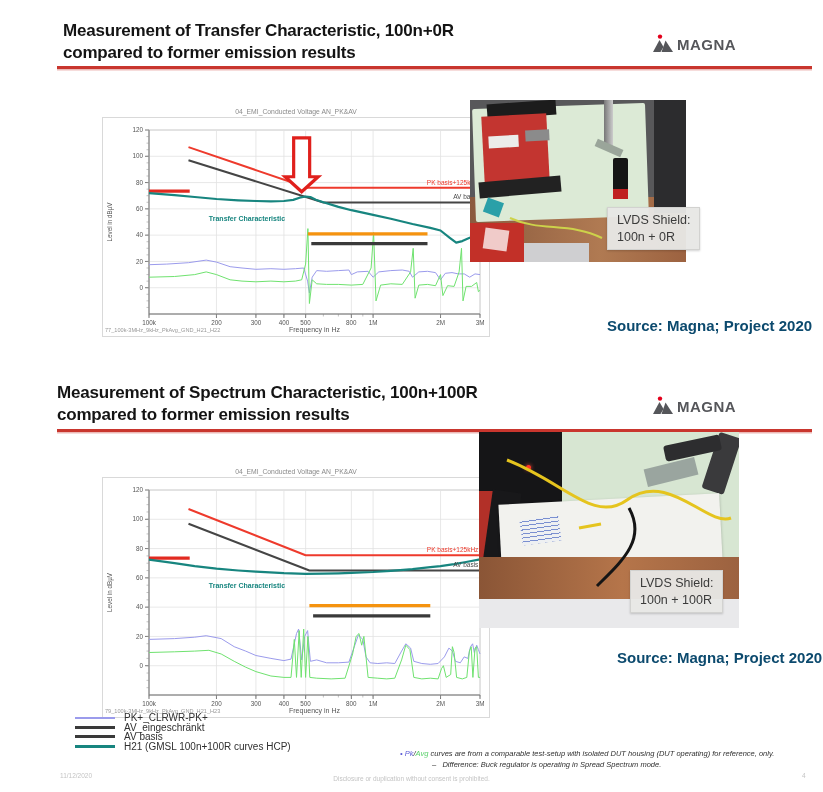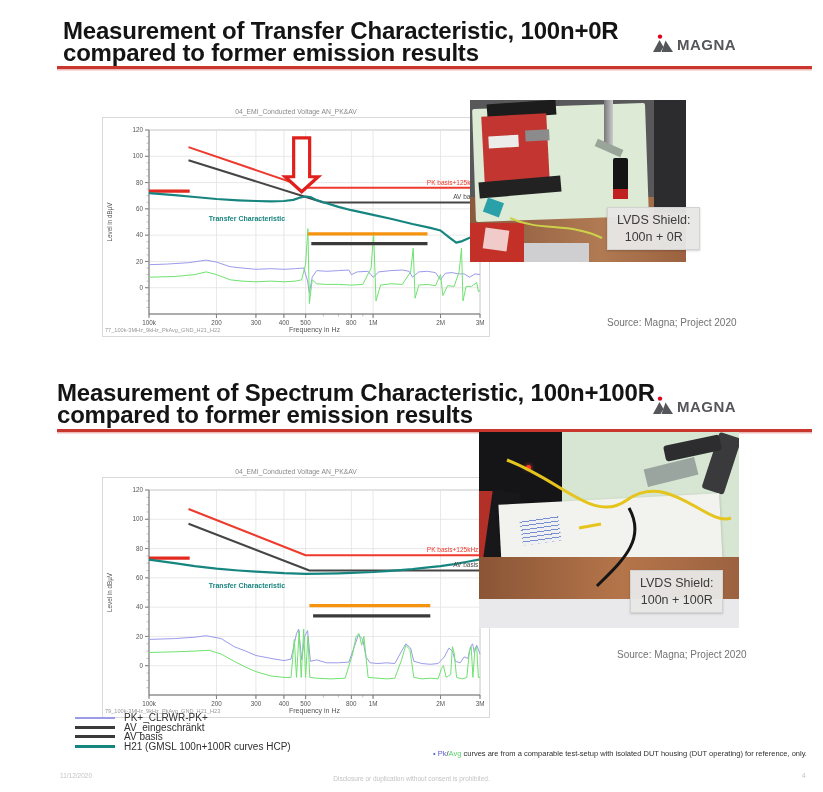--- a/index.html
+++ b/index.html
@@ -1,30 +1,30 @@
 <!DOCTYPE html>
 <html><head>
 <meta charset="utf-8">
 <style>
   html,body{margin:0;padding:0;background:#ffffff;}
   body{font-family:"Liberation Sans",sans-serif;}
   .page{position:relative;width:823px;height:792px;background:#fff;overflow:hidden;}
-  .title{position:absolute;font-weight:bold;font-size:24px;line-height:21.5px;color:#141414;letter-spacing:-0.2px;}
+  .title{position:absolute;font-weight:bold;font-size:17px;line-height:21.5px;color:#141414;letter-spacing:-0.2px;}
   .logo{position:absolute;display:flex;align-items:flex-end;gap:4px;}
   .logo-text{font-weight:bold;font-size:15px;color:#55565a;letter-spacing:0.5px;line-height:15px;}
   .rule{position:absolute;height:2.5px;background:#c9362e;box-shadow:0 1.5px 0 rgba(201,54,46,0.35);}
   .chart-fig{position:absolute;width:388px;}
   .chart-title{text-align:center;font-size:6.8px;color:#8a8a8a;margin:0 0 2px 0;}
   .chart-box{border:1px solid #d9d9d9;background:#fff;line-height:0;}
   svg text{font-family:"Liberation Sans",sans-serif;}
   .photo{position:absolute;overflow:hidden;}
   .shape{position:absolute;}
   .photo-label{position:absolute;background:rgba(231,231,229,0.96);border:1px solid #d2d2d0;padding:4px 9px;font-size:12.5px;line-height:16.5px;color:#3b3b3b;box-shadow:0 1px 2px rgba(0,0,0,0.18);white-space:nowrap;}
-  .photo-label span{display:block;text-align:center;}
-  .source{position:absolute;font-weight:normal;font-size:10px;color:#737373;white-space:nowrap;}
+  .photo-label span{display:block;}
+  .source{position:absolute;font-weight:bold;font-size:15px;color:#0c4a6e;white-space:nowrap;}
   .legend-col{position:absolute;}
   .legend-row{display:flex;align-items:center;height:9.5px;}
   .legend-swatch{width:40px;margin-right:9px;flex:0 0 auto;}
   .legend-label{font-size:10px;color:#2f2f2f;white-space:nowrap;}
   .note{position:absolute;font-size:7.5px;color:#2f2f2f;line-height:10.5px;}
   .note .dashline{margin-left:32px;}
   .footer-item{position:absolute;font-size:6.5px;color:#c4c4c4;}
 </style>
 </head>
 <body>
@@ -361,20 +361,24 @@
       <div class="legend-row">
         <div class="legend-swatch" style="height: 3px; background: rgb(58, 58, 58);"></div>
         <span class="legend-label">AV basis</span>
       </div>
       <div class="legend-row">
         <div class="legend-swatch" style="height: 3px; background: rgb(23, 133, 127);"></div>
         <span class="legend-label">H21 (GMSL 100n+100R curves HCP)</span>
       </div>
     </div>
 
-  <div class="note" style="left:433px;top:749px;width:380px;">
+  <div class="note" style="left:400px;top:749px;width:380px;font-style:italic;">
     <div id="note-line1"><span style="color: rgb(91, 91, 214);">•  </span><span style="color: rgb(91, 91, 214);">Pk</span><span style="color: rgb(47, 47, 47);">/</span><span style="color: rgb(88, 208, 106);">Avg</span><span style="color: rgb(47, 47, 47);"> curves are from a comparable test-setup with isolated DUT housing (DUT operating) for reference, only.</span></div>
+    <div class="dashline">
+      <span>–</span>&nbsp;&nbsp;
+      <span>Difference: Buck regulator is operating in Spread Spectrum mode.</span>
+    </div>
   </div>
 
   <div class="footer-item" style="left:60px;top:772px;">11/12/2020</div>
   <div class="footer-item" style="left:0;top:775px;width:823px;text-align:center;">Disclosure or duplication without consent is prohibited.</div>
   <div class="footer-item" style="left:802px;top:772px;">4</div>
 </div>
 
 </body></html>

